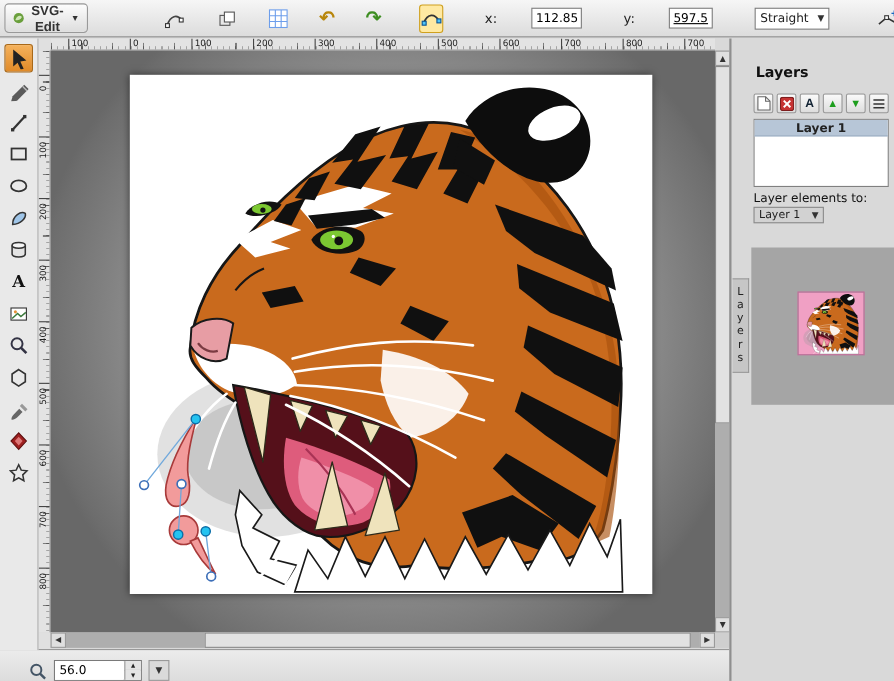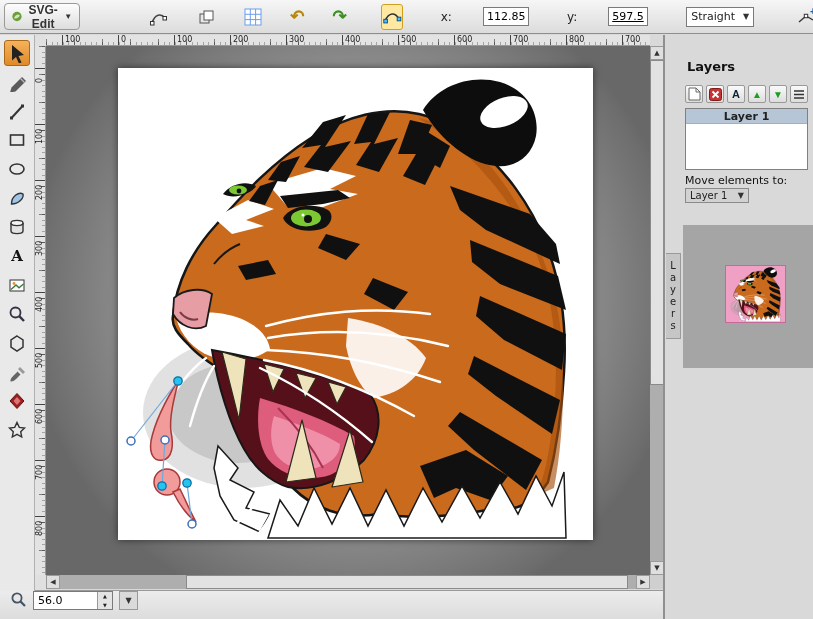--- a/index.html
+++ b/index.html
@@ -67,21 +67,21 @@
   #vthumb { position:absolute; left:650px; top:60px; width:14px; height:325px; background:#e2e2e2;
     border:1px solid #8a8a8a; cursor:pointer; }
   #hscroll { position:absolute; left:46px; top:575px; width:604px; height:14px; background:#aeaeae; }
   #hthumb { position:absolute; left:186px; top:575px; width:442px; height:14px; background:#e2e2e2;
     border:1px solid #8a8a8a; cursor:pointer; }
   #corner-br { position:absolute; left:650px; top:575px; width:14px; height:14px; background:#cfcfcf; }
 
   
   #statusbar { position:absolute; left:0; top:590px; width:663px; height:29px;
     background:linear-gradient(#ececec,#dcdcdc); border-top:1px solid #999;
-    display:flex; align-items:flex-start; padding:0 10px; gap:6px; }
+    display:flex; align-items:flex-end; padding:0 26px; gap:6px; }
   #zoom-field { position:relative; width:80px; height:19px; background:#fff; border:1px solid #7a7a7a; }
   #zoom-field input { position:absolute; left:0; top:0; width:62px; height:17px; border:0;
     font-size:11px; font-family:"DejaVu Sans",sans-serif; padding:0 4px; }
   .spin { position:absolute; right:0; width:15px; height:9px; background:#e4e4e4; border-left:1px solid #999;
     display:flex; align-items:center; justify-content:center; font-size:5px; cursor:pointer; }
   .spin.up { top:0; border-bottom:1px solid #999; }
   .spin.dn { bottom:0; }
   #zoom-drop { width:19px; height:19px; background:#dadada; border:1px solid #999;
     display:flex; align-items:center; justify-content:center; font-size:8px; cursor:pointer; }
 
@@ -497,21 +497,21 @@
     <button class="lay-btn" style="left:125px">
       <svg width="12" height="11" viewBox="0 0 12 11">
           <path d="M1 2 H11 M1 5.5 H11 M1 9 H11" stroke="#333" stroke-width="1.4"></path>
         </svg>
     </button>
 
     <div id="layerbox">
       <div class="hdr">Layer 1</div>
     </div>
 
-    <div id="move-label">Move elements to:</div>
+    <div id="move-label">Layer elements to:</div>
     <div id="move-drop">
       <span>Layer 1</span>
       <span class="caret">▼</span>
     </div>
 
     <div id="gray-box" style="left:18px;">
       <div id="thumb">
         <svg width="59" height="56" viewBox="0 0 475 472" preserveAspectRatio="xMidYMid meet">
           <use href="#tiger-sym" width="475" height="472"></use>
         </svg>

